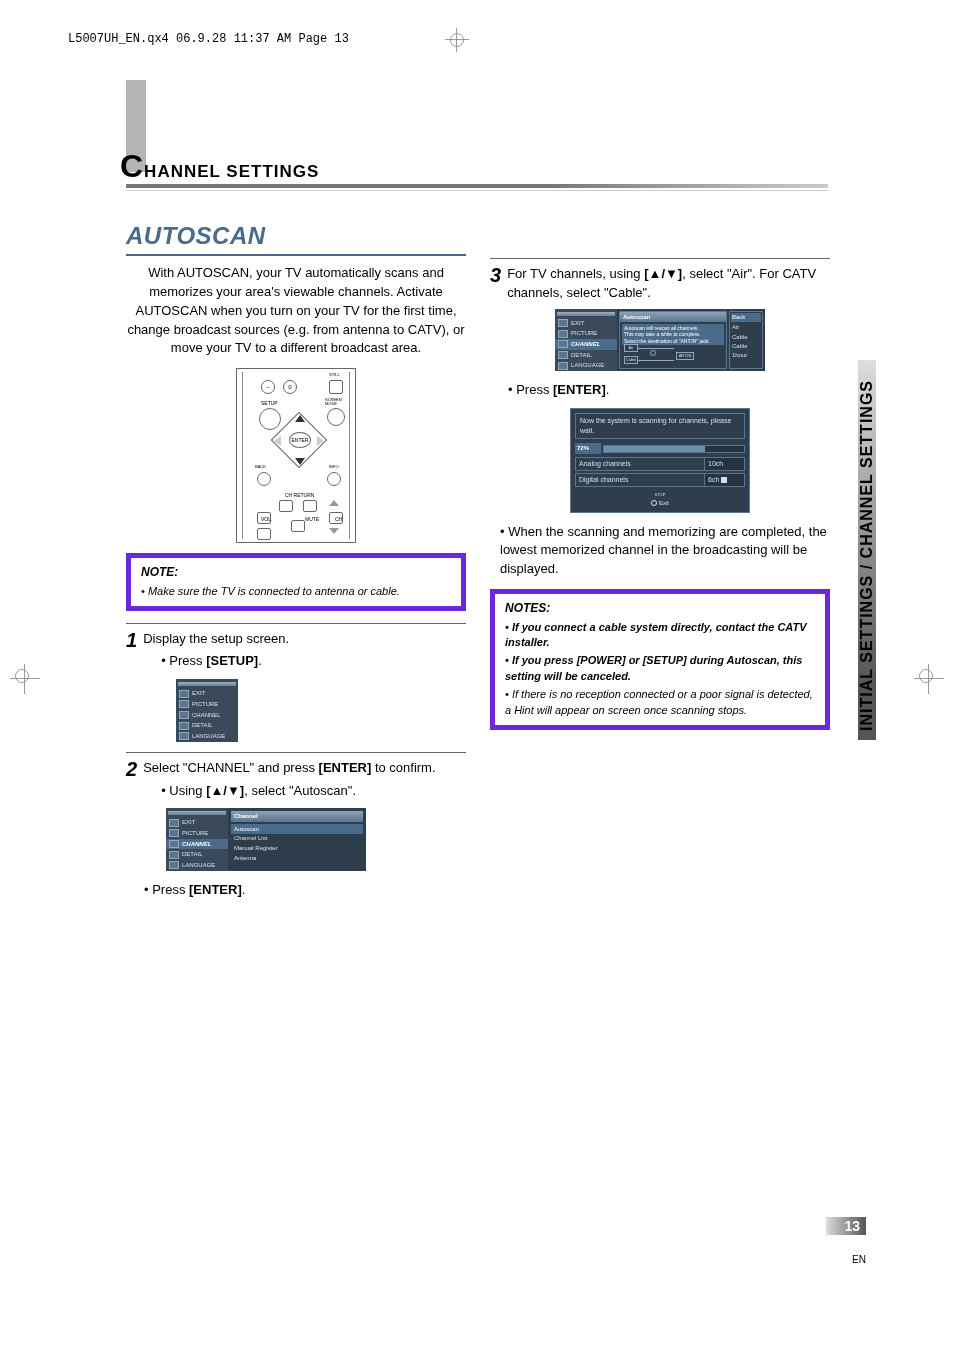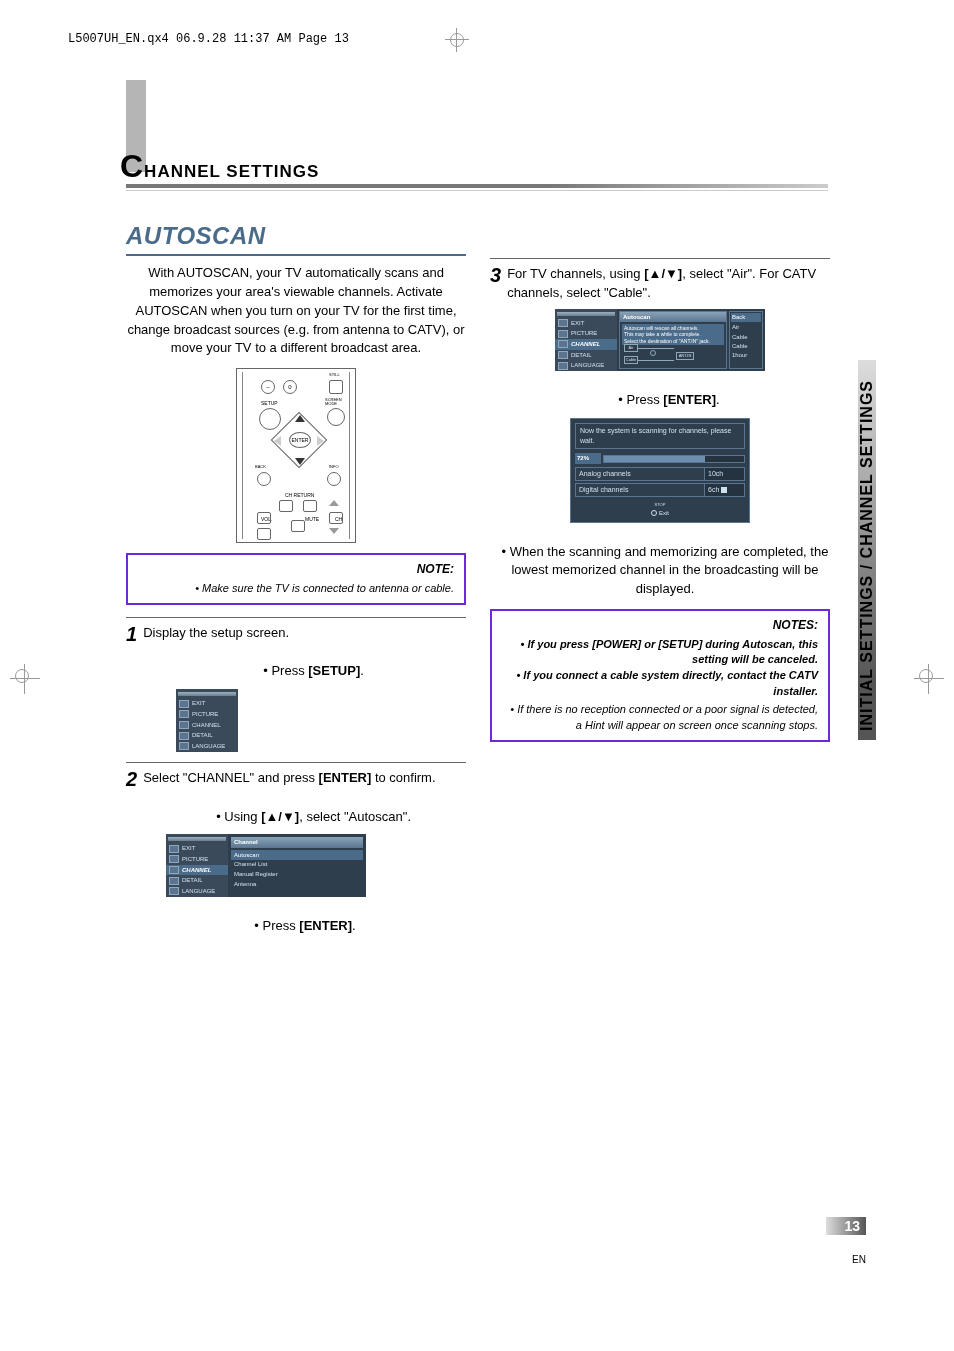--- a/index.html
+++ b/index.html
@@ -198,25 +198,24 @@
     .rb-chret-lbl { position: absolute; left: 42px; top: 120px; font-size: 5px; }
     .rb-rect { position: absolute; width: 14px; height: 12px; border: 1px solid #666; border-radius: 2px; }
     .rb-rect1 { left: 36px; top: 128px; }
     .rb-rect2 { left: 60px; top: 128px; }
     .rb-vol-lbl { position: absolute; left: 18px; top: 144px; font-size: 5px; }
     .rb-mute-lbl { position: absolute; left: 62px; top: 144px; font-size: 5px; }
     .rb-ch-lbl { position: absolute; left: 92px; top: 144px; font-size: 5px; }
     .rb-chup { left: 86px; top: 128px; width: 0; height: 0; border-left: 5px solid transparent; border-right: 5px solid transparent; border-bottom: 6px solid #999; position: absolute;}
     .rb-chdn { left: 86px; top: 156px; width: 0; height: 0; border-left: 5px solid transparent; border-right: 5px solid transparent; border-top: 6px solid #999; position: absolute;}
     .note-box {
-      border: 2px solid #6d28d9;
+      border: 5px solid #6d28d9;
       padding: 6px 10px;
       margin: 8px 0 12px;
       font-size: 12px;
-      text-align: right;
     }
     .note-box .note-h {
       font-weight: bold;
       font-style: italic;
       margin-bottom: 2px;
     }
     .note-box .note-body {
       font-style: italic;
       font-size: 11px;
     }
@@ -226,21 +225,21 @@
     }
     .step-num {
       font-weight: bold;
       font-style: italic;
       font-size: 20px;
       float: left;
       margin-right: 6px;
       line-height: 1;
     }
     .step-text { overflow: hidden; }
-    .bullet { padding-left: 18px; margin-top: 20px; text-align: center; }
+    .bullet { padding-left: 18px; margin-top: 4px; }
     .subtext { padding-left: 18px; margin-top: 2px; }
     .bold { font-weight: bold; }
     .osd-menu {
       margin: 8px 0 10px 50px;
       width: 62px;
       background: #3a4a5a;
       padding-top: 3px;
     }
     .osd-bar { height: 4px; margin: 0 2px 2px; background: linear-gradient(#9db0c0,#6b7f90); }
     .osd-item {
@@ -635,22 +634,22 @@
       <div class="ch-lbl">Digital channels</div>
       <div class="ch-val"><span>6ch</span><span class="stop-icon"></span></div>
     </div>
     <div class="exit-row"><span style="font-size:4px;">STOP</span><br><span class="exit-dot"></span><span>Exit</span></div>
   </div>
 
   <div class="bullet" style="padding-left:10px;">• When the scanning and memorizing are completed, the lowest memorized channel in the broadcasting will be displayed.</div>
 
   <div class="note-box notes-list" style="margin-top:10px;">
     <div class="note-h">NOTES:</div>
+    <div class="bold-italic" style="font-size:11px;">• If you connect a cable system directly, contact the CATV installer.</div>
     <div class="bold-italic" style="font-size:11px; margin-top:2px;">• If you press [POWER] or [SETUP] during Autoscan, this setting will be canceled.</div>
-    <div class="bold-italic" style="font-size:11px;">• If you connect a cable system directly, contact the CATV installer.</div>
     <div class="italic" style="font-size:11px; margin-top:2px;">• If there is no reception connected or a poor signal is detected, a Hint will appear on screen once scanning stops.</div>
   </div>
 </div>
 
 <div class="side-gradient"></div>
 <div class="side-label">INITIAL SETTINGS / CHANNEL SETTINGS</div>
 
 <div class="page-num">
   <span class="page-num-bar">13</span>
   <span class="page-num-en">EN</span>

